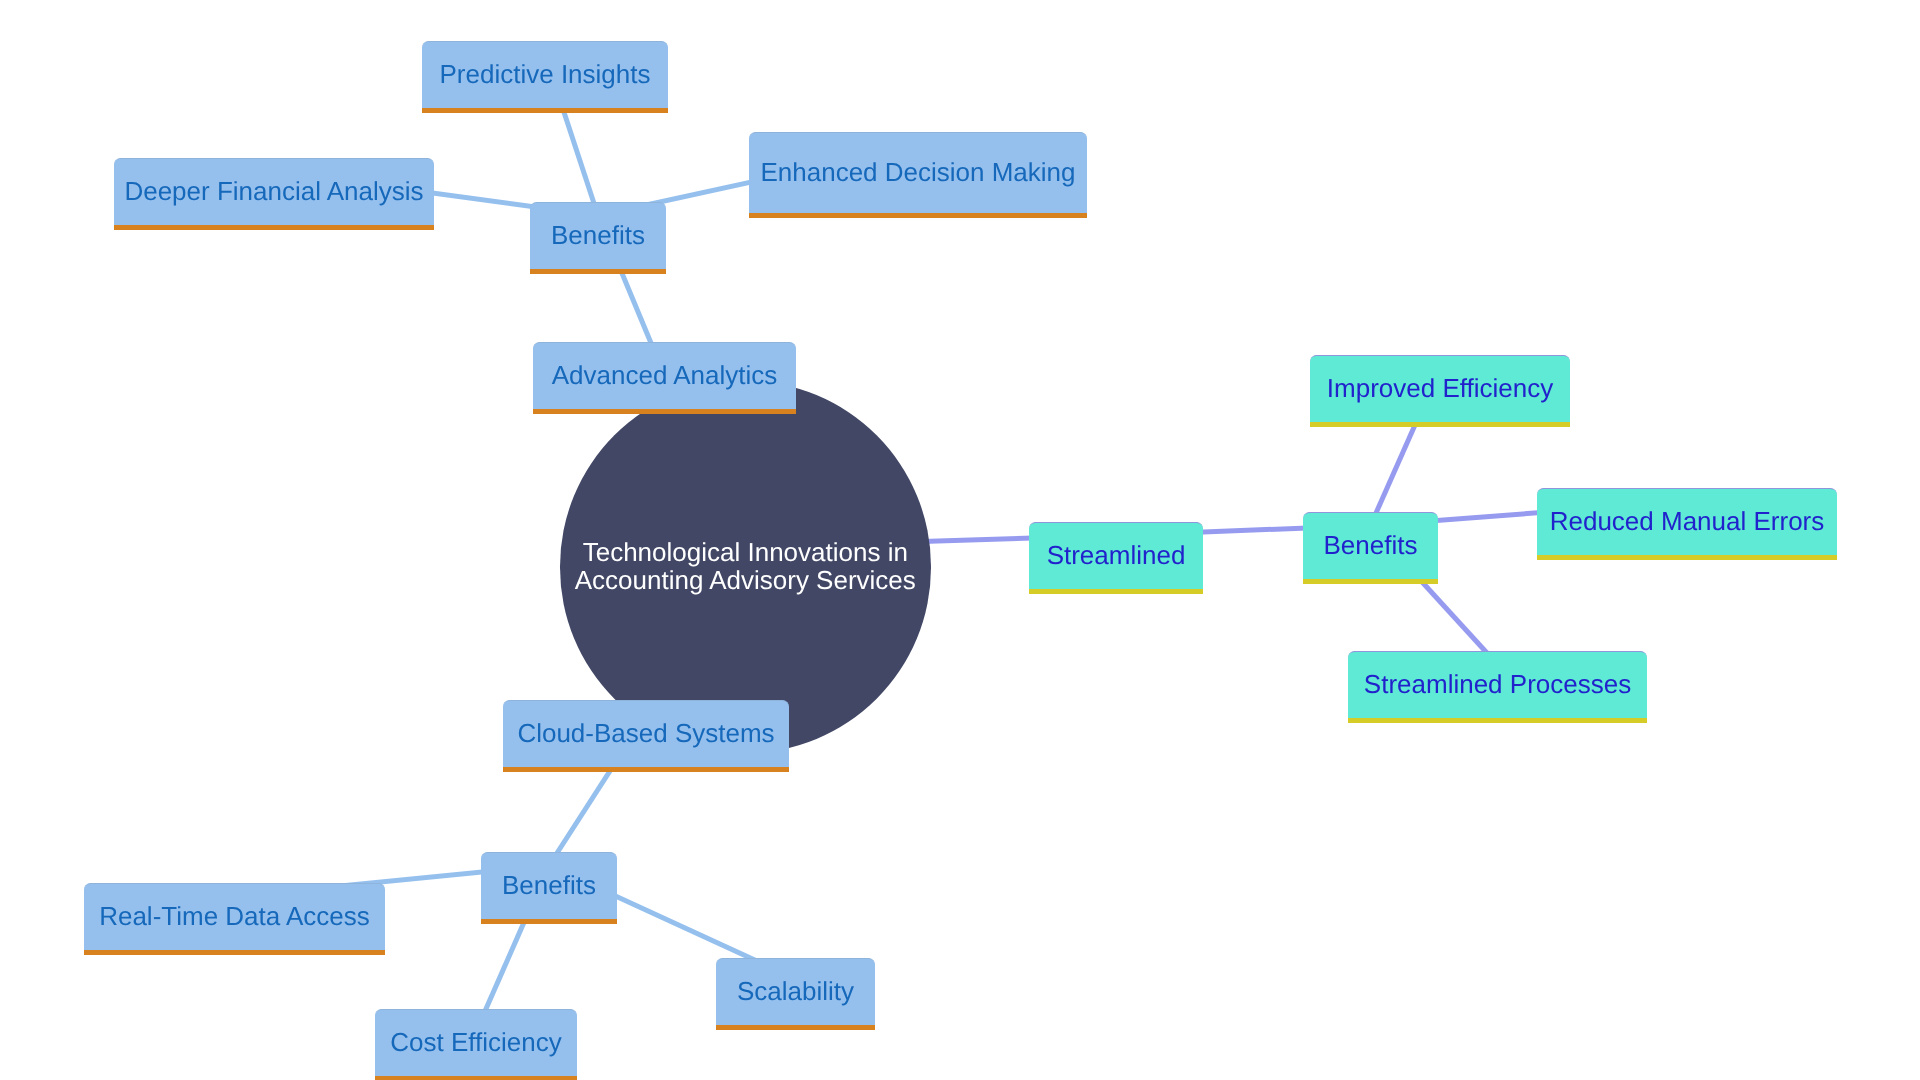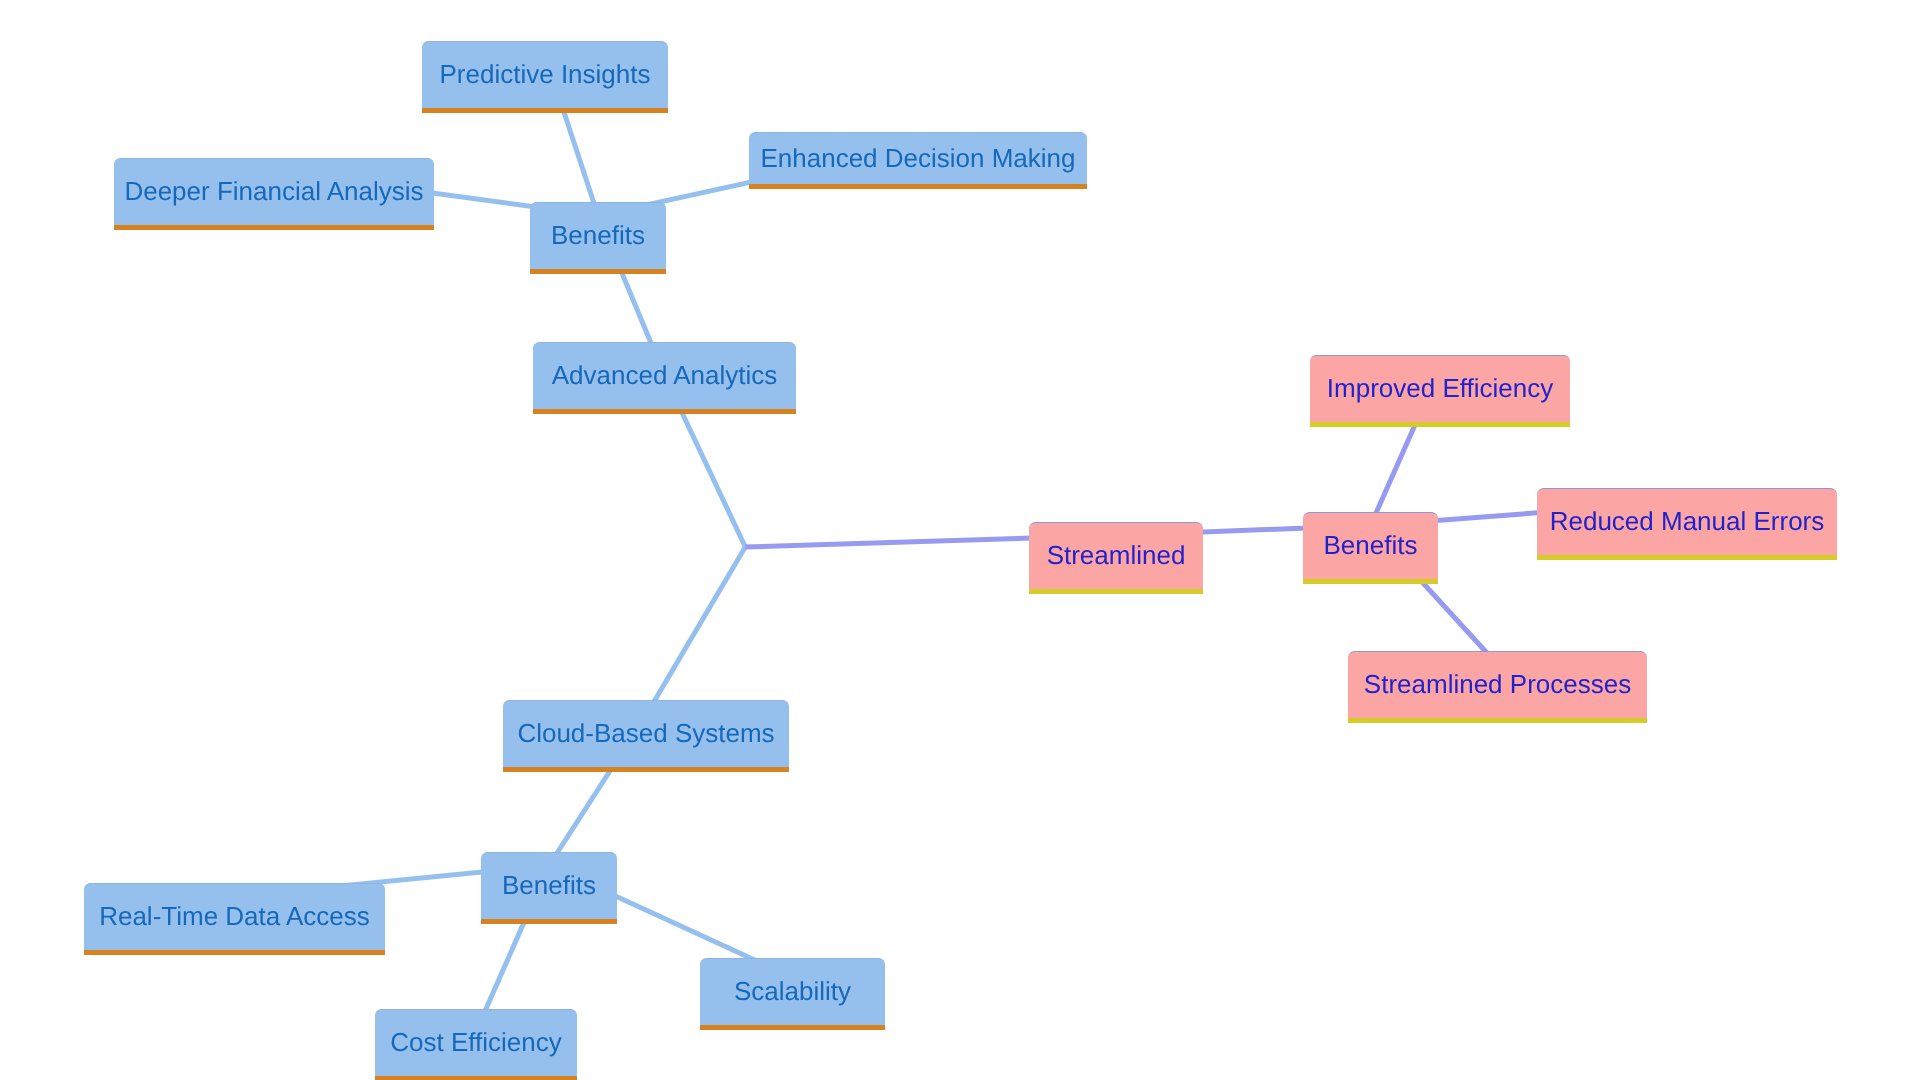--- a/index.html
+++ b/index.html
@@ -15,21 +15,21 @@
   .node{position:absolute;box-sizing:border-box;margin-top:20px;}
   .node .box{position:absolute;left:0;top:0;width:100%;height:100%;
        border-radius:6.5px 6.5px 0 0;display:flex;align-items:center;
        justify-content:center;box-sizing:border-box;}
   .node .bar{position:absolute;left:0;top:100%;width:100%;height:5px;}
   .node .lbl{font-size:26px;line-height:26px;white-space:nowrap;
        display:block;position:relative;top:-1px;transform:translateZ(0);}
   .n-blue .box{background:#95C0EE;border-top:1px solid #8FB4DB;}
   .n-blue .bar{background:#D8821F;}
   .n-blue .lbl{color:#1668BA;}
-  .n-purple .box{background:#fca5a5;border-top:1px solid #9096DC;}
+  .n-purple .box{background:#5eead4;border-top:1px solid #9096DC;}
   .n-purple .bar{background:#D5CC28;}
   .n-purple .lbl{color:#2222CC;}
   .root-node{border-radius:50%;background:#414765;display:flex;
        align-items:center;justify-content:center;}
   .root-label{font-size:26px;line-height:28px;color:#ffffff;text-align:center;
        white-space:nowrap;position:relative;top:-1px;
        transform:translateZ(0);}
 </style>
 </head>
 <body>
@@ -47,20 +47,23 @@
     <line class="edge edge-blue" x1="549" y1="865.5" x2="234.5" y2="896.5"></line>
     <line class="edge edge-blue" x1="549" y1="865.5" x2="480" y2="1022.5"></line>
     <line class="edge edge-blue" x1="549" y1="865.5" x2="779.5" y2="971.5"></line>
     <line class="edge edge-purple" x1="745.3" y1="547" x2="1116" y2="535.5"></line>
     <line class="edge edge-purple" x1="1116" y1="535.5" x2="1370.5" y2="525.5"></line>
     <line class="edge edge-purple" x1="1370.5" y1="525.5" x2="1440" y2="368.5"></line>
     <line class="edge edge-purple" x1="1370.5" y1="525.5" x2="1687" y2="501.5"></line>
     <line class="edge edge-purple" x1="1370.5" y1="525.5" x2="1497.5" y2="664.5"></line>
   </svg>
 
+  <div class="node root-node" style="left: 559.6px; top: 361.3px; width: 371.4px; height: 371.4px;">
+    <div class="root-label"><span>Technological Innovations in</span><br><span>Accounting Advisory Services</span></div>
+  </div>
   <div class="node n-blue" style="left: 533px; top: 322px; width: 263px; height: 67px;">
     <div class="box">
         <span class="lbl">Advanced Analytics</span>
       </div>
     <div class="bar"></div>
   </div>
   <div class="node n-blue" style="left: 530px; top: 182px; width: 136px; height: 67px;">
     <div class="box">
         <span class="lbl">Benefits</span>
       </div>
@@ -71,21 +74,21 @@
         <span class="lbl">Predictive Insights</span>
       </div>
     <div class="bar"></div>
   </div>
   <div class="node n-blue" style="left: 114px; top: 138px; width: 320px; height: 67px;">
     <div class="box">
         <span class="lbl">Deeper Financial Analysis</span>
       </div>
     <div class="bar"></div>
   </div>
-  <div class="node n-blue" style="left: 749px; top: 112px; width: 338px; height: 52px; padding-left: 14px;">
+  <div class="node n-blue" style="left: 749px; top: 112px; width: 338px; height: 81px; padding-left: 14px;">
     <div class="box">
         <span class="lbl">Enhanced Decision Making</span>
       </div>
     <div class="bar"></div>
   </div>
   <div class="node n-blue" style="left: 503px; top: 680px; width: 286px; height: 67px;">
     <div class="box">
         <span class="lbl">Cloud-Based Systems</span>
       </div>
     <div class="bar"></div>
@@ -101,21 +104,21 @@
         <span class="lbl">Real-Time Data Access</span>
       </div>
     <div class="bar"></div>
   </div>
   <div class="node n-blue" style="left: 375px; top: 989px; width: 202px; height: 67px;">
     <div class="box">
         <span class="lbl">Cost Efficiency</span>
       </div>
     <div class="bar"></div>
   </div>
-  <div class="node n-blue" style="left: 700px; top: 938px; width: 185px; height: 67px;">
+  <div class="node n-blue" style="left: 716px; top: 938px; width: 159px; height: 67px;">
     <div class="box">
         <span class="lbl">Scalability</span>
       </div>
     <div class="bar"></div>
   </div>
   <div class="node n-purple" style="left: 1029px; top: 502px; width: 174px; height: 67px;">
     <div class="box">
         <span class="lbl">Streamlined</span>
       </div>
     <div class="bar"></div>

